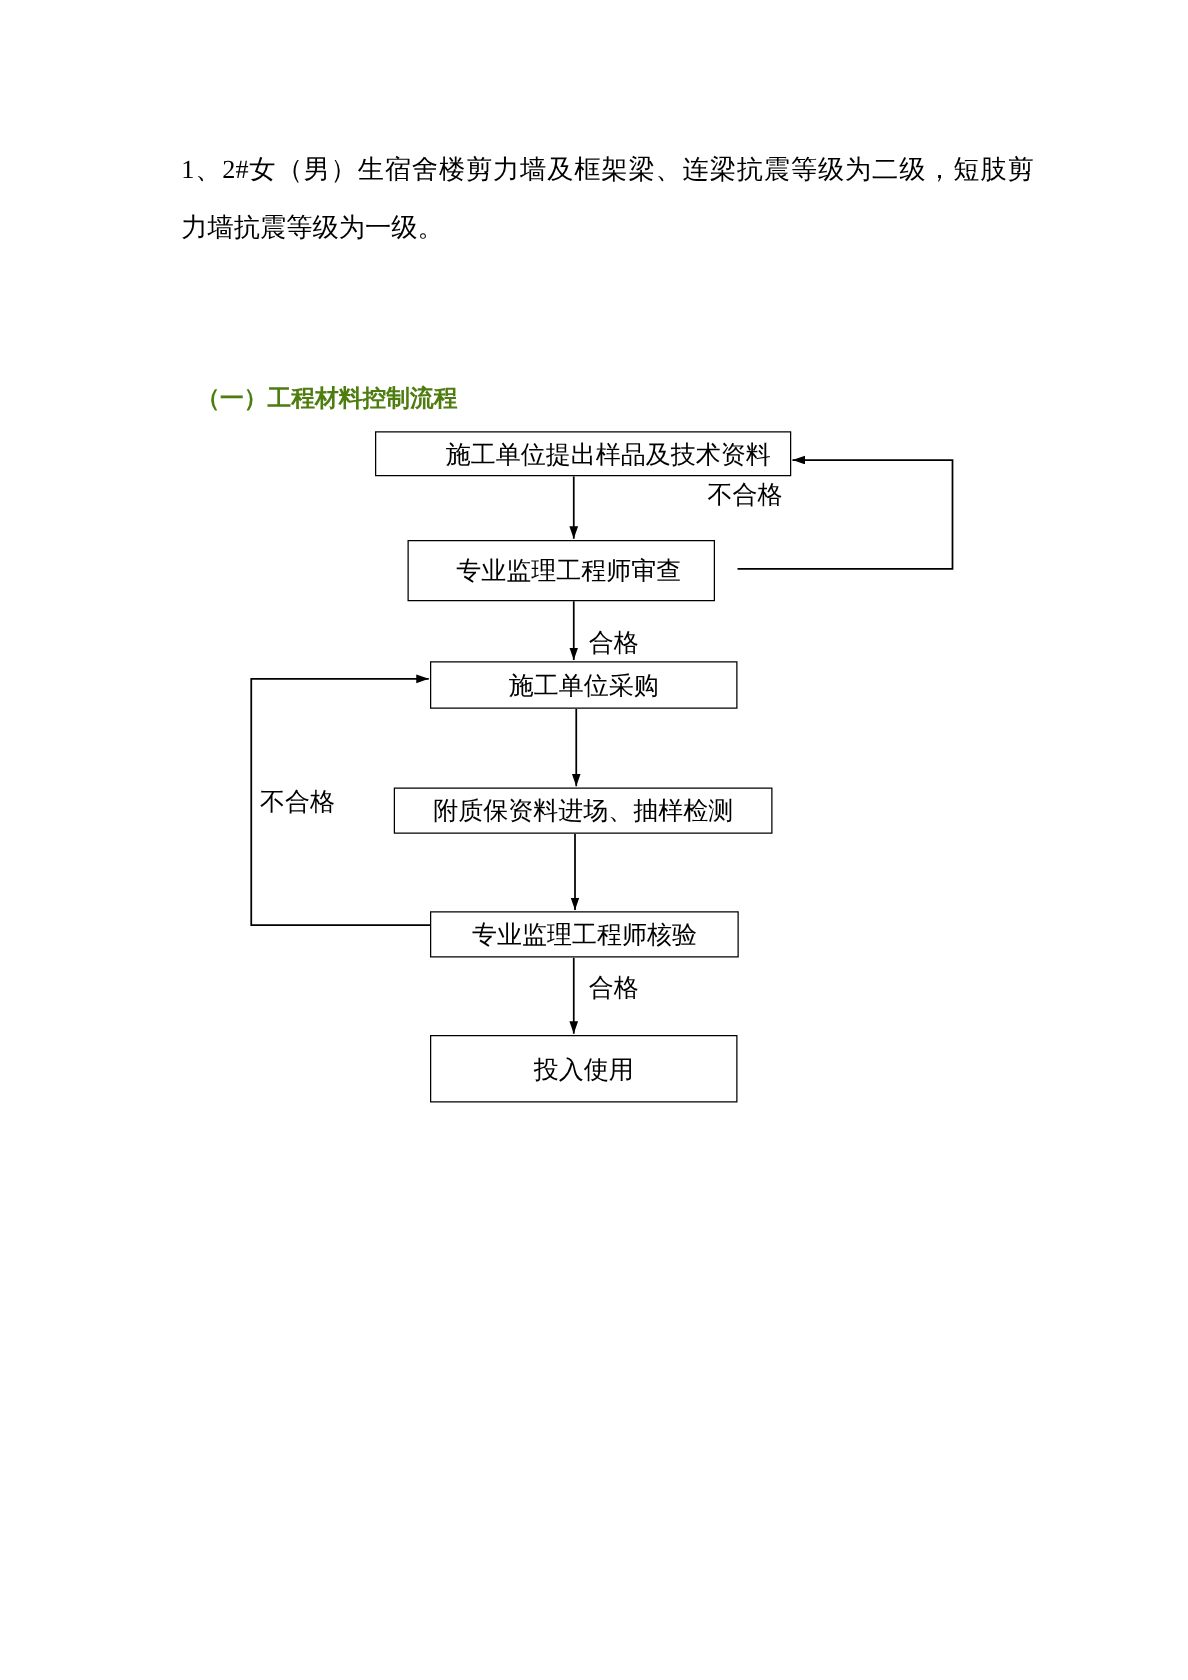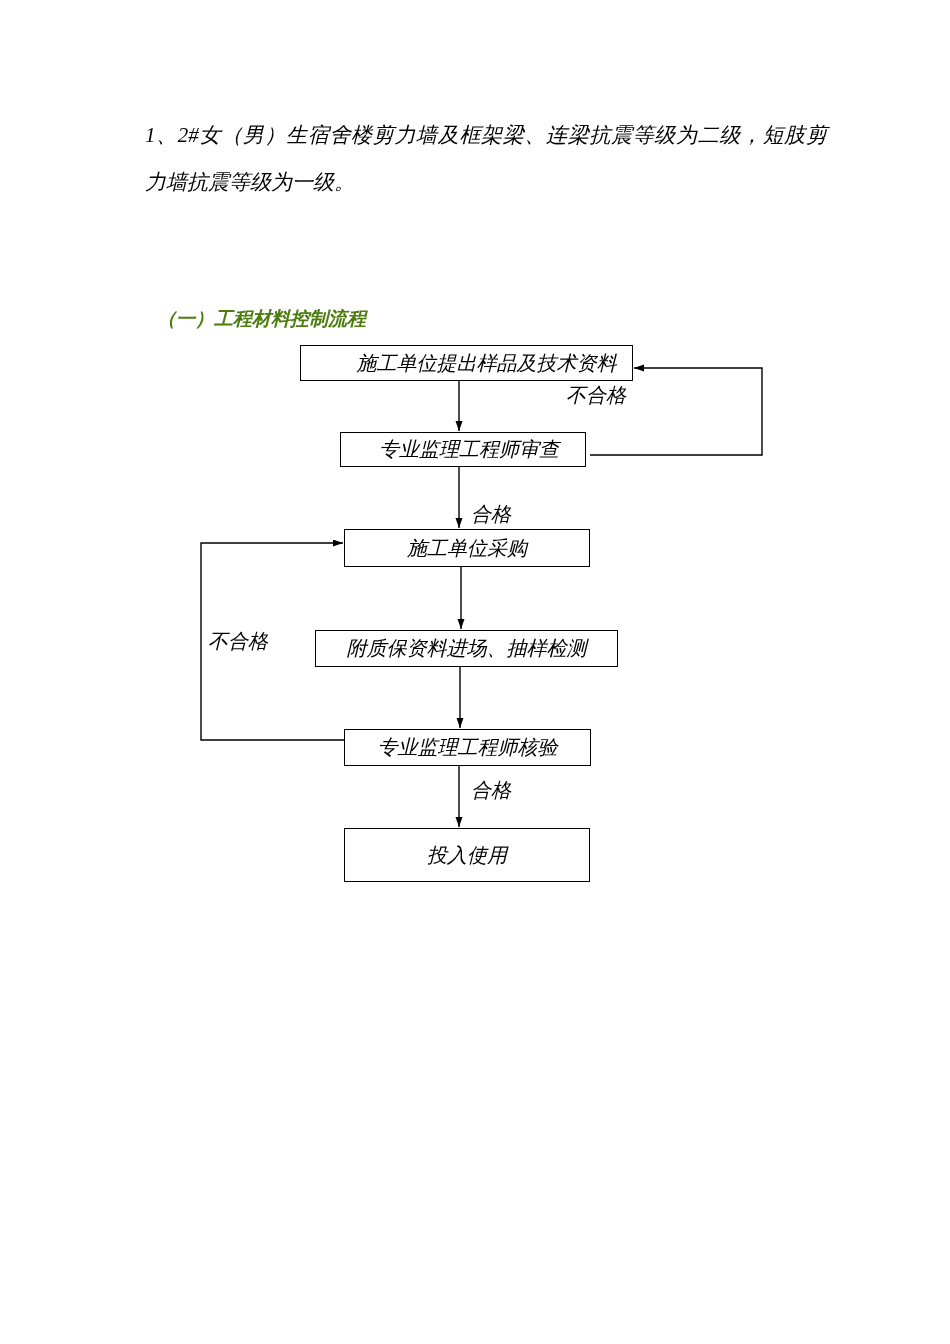--- a/index.html
+++ b/index.html
@@ -7,21 +7,20 @@
     padding: 0;
     background: #ffffff;
   }
   .page {
     position: relative;
     width: 950px;
     height: 1344px;
     background: #ffffff;
     overflow: hidden;
     color: #000000;
-    font-style: italic;
   }
   .body-text {
     position: absolute;
     left: 145px;
     top: 112px;
     width: 682px;
     margin: 0;
     font-family: "Liberation Serif", "DejaVu Serif", serif;
     font-size: 21px;
     line-height: 47px;
@@ -69,21 +68,21 @@
     background: #ffffff;
     display: flex;
     align-items: center;
     justify-content: center;
     font-family: "Liberation Serif", "DejaVu Serif", serif;
     font-size: 20px;
     color: #000000;
     white-space: nowrap;
   }
   .n0 { left: 300px; top: 345px; width: 333px; height: 36px; padding-left: 40px; }
-  .n1 { left: 340px; top: 432px; width: 246px; height: 35px; padding-left: 12px; }
+  .n1 { left: 326px; top: 432px; width: 246px; height: 49px; padding-left: 12px; }
   .n2 { left: 344px; top: 529px; width: 246px; height: 38px; }
   .n3 { left: 315px; top: 630px; width: 303px; height: 37px; }
   .n4 { left: 344px; top: 729px; width: 247px; height: 37px; }
   .n5 { left: 344px; top: 828px; width: 246px; height: 54px; }
   .edge-label {
     position: absolute;
     font-family: "Liberation Serif", "DejaVu Serif", serif;
     font-size: 20px;
     color: #000000;
     white-space: nowrap;

